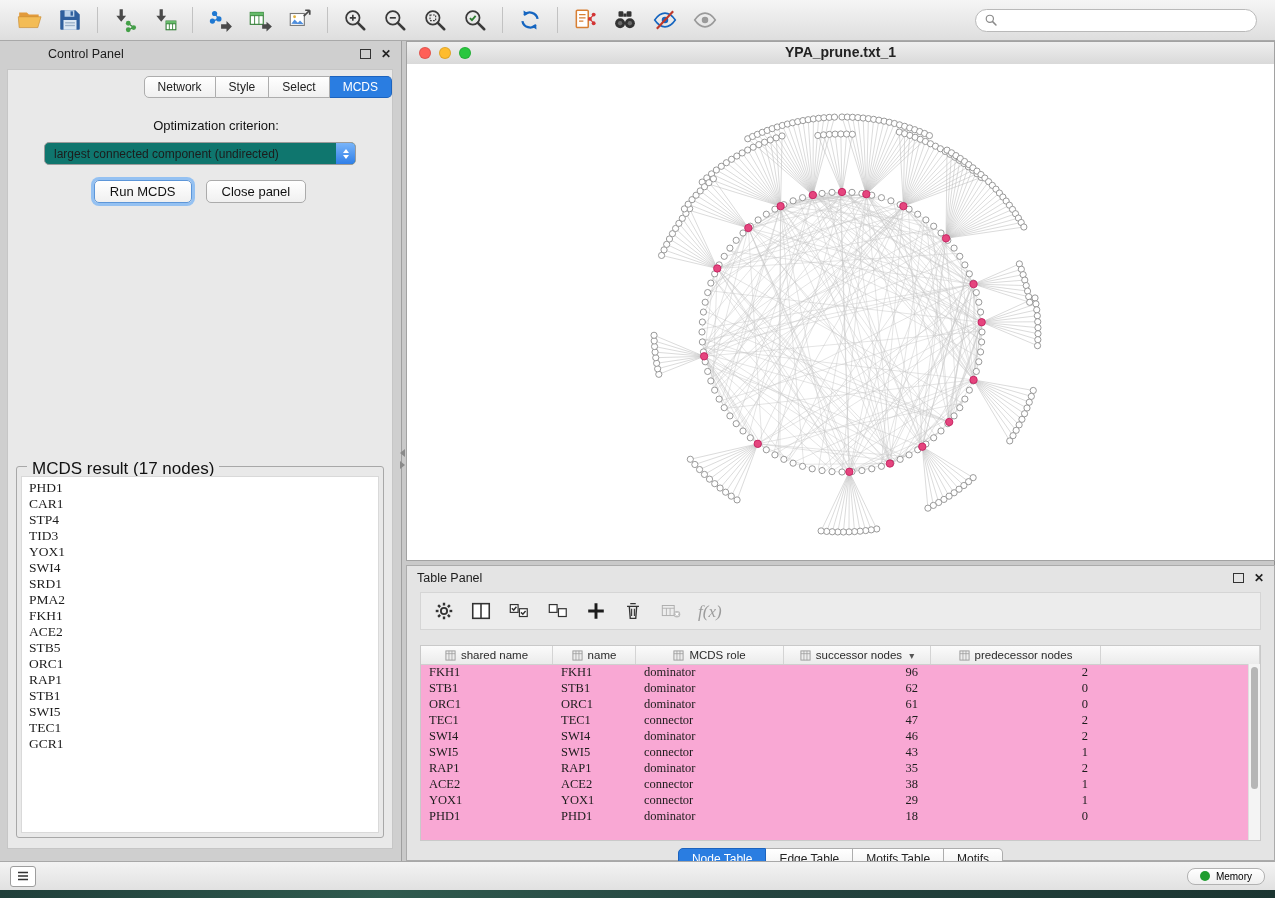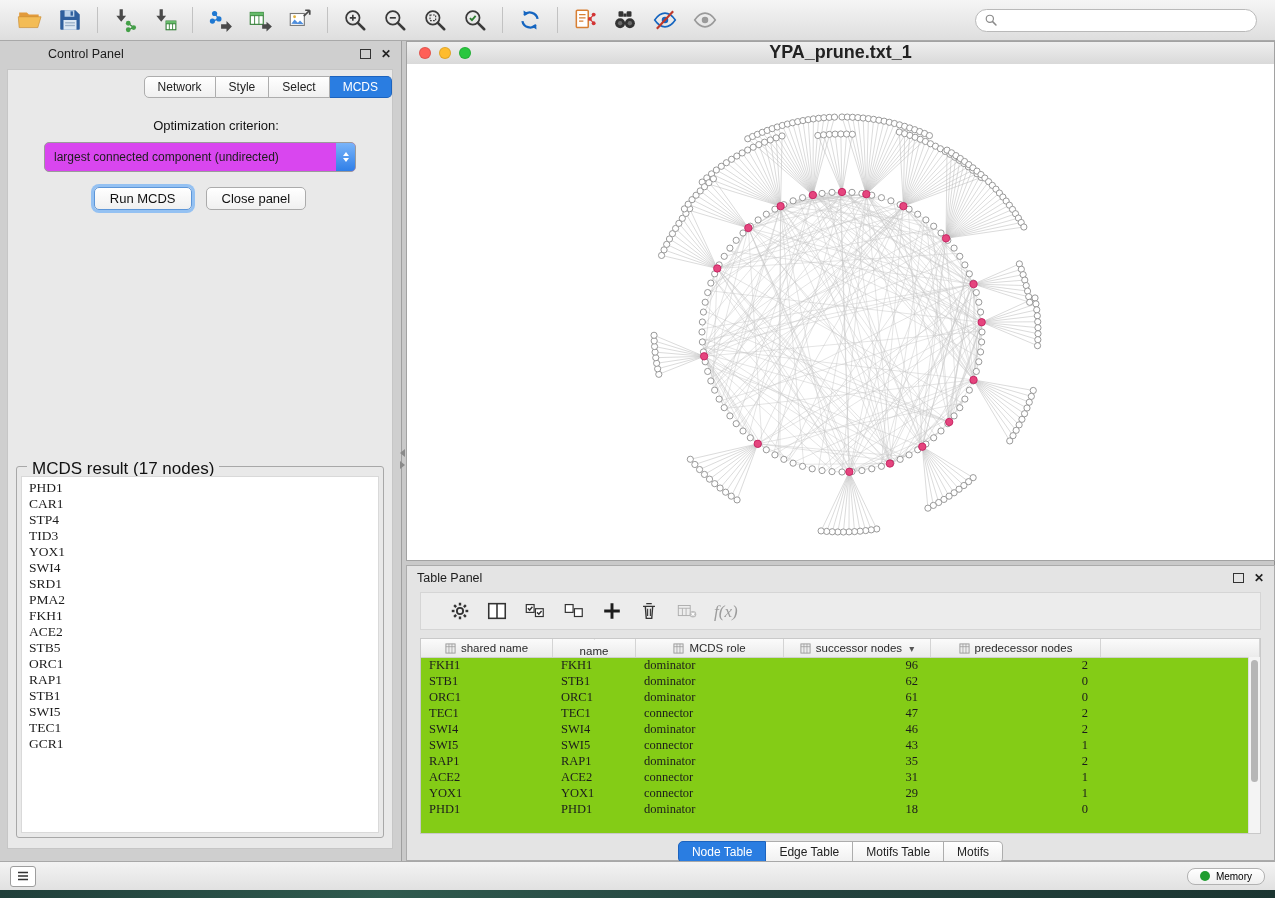--- a/index.html
+++ b/index.html
@@ -20,21 +20,21 @@
   
   .control-panel{position:absolute;left:0;top:41px;width:402px;bottom:37px;background:#cfcfcf;border-right:1px solid #9f9f9f;box-sizing:border-box;}
   .cp-titlebar{display:flex;align-items:center;height:26px;padding-left:10px;font-size:12.5px;margin-left:38px;}
   .cp-body{position:absolute;left:7px;right:8px;top:28px;bottom:12px;background:#e9e9e9;border:1px solid #c6c6c6;}
   .tabs-row{display:flex;justify-content:flex-end;margin-top:6px;}
   .seg{padding:3px 13px;font-size:12px;background:linear-gradient(#ffffff,#f0f0f0);border:1px solid #adadad;border-left:none;cursor:pointer;color:#222;}
   .seg:first-child{border-left:1px solid #adadad;border-radius:5px 0 0 5px;}
   .seg:last-child{border-radius:0 5px 5px 0;}
   .seg.active{background:var(--accent,#2a7de1);border-color:#1c63be;color:#ffffff;}
   .opt-label{text-align:center;margin-top:20px;font-size:13px;color:#111;padding-left:32px;}
-  .dropdown{margin:9px auto 0;width:312px;height:30px;background:#d946ef;border:1px solid #9b9b9b;border-radius:5px;
+  .dropdown{margin:9px auto 0;width:312px;height:23px;background:#0f766e;border:1px solid #9b9b9b;border-radius:5px;
             display:flex;align-items:center;box-sizing:border-box;cursor:pointer;}
   .dropdown .dd-text{flex:1;font-size:12px;padding-left:9px;white-space:nowrap;overflow:hidden;}
   .dd-stepper{width:19px;align-self:stretch;background:linear-gradient(#79b4f9,#2f7fe8);border-radius:0 4px 4px 0;
               display:flex;flex-direction:column;align-items:center;justify-content:center;gap:2px;}
   .tri-up{width:0;height:0;border-left:3.5px solid transparent;border-right:3.5px solid transparent;border-bottom:4.5px solid #fff;}
   .tri-down{width:0;height:0;border-left:3.5px solid transparent;border-right:3.5px solid transparent;border-top:4.5px solid #fff;}
   .btn-row{display:flex;justify-content:center;gap:14px;margin-top:15px;}
   .pbtn{font-size:13px;padding:3px 15px;background:linear-gradient(#ffffff,#f0f0f0);border:1px solid #ababab;border-radius:5px;cursor:pointer;color:#111;font-family:"Liberation Sans",sans-serif;}
   .pbtn.focused{box-shadow:0 0 0 3px #94c1f2;border-color:#5d96d8;}
   .groupbox{position:absolute;left:8px;right:8px;top:396px;bottom:10px;border:1px solid #a8a8a8;border-radius:3px;}
@@ -47,37 +47,37 @@
   .tri-l{width:0;height:0;border-top:4px solid transparent;border-bottom:4px solid transparent;border-right:5px solid #8a8a8a;}
   .tri-r{width:0;height:0;border-top:4px solid transparent;border-bottom:4px solid transparent;border-left:5px solid #8a8a8a;}
   
   .network-window{position:absolute;left:406px;top:41px;right:0;height:520px;border:1px solid #a2a2a2;box-sizing:border-box;background:#fff;}
   .nw-titlebar{position:relative;height:22px;background:linear-gradient(#efefef,#d9d9d9);border-bottom:1px solid #b3b3b3;}
   .traffic{position:absolute;left:12px;top:5px;display:flex;gap:8px;}
   .light{width:12px;height:12px;border-radius:50%;cursor:pointer;}
   .light.red{background:var(--traffic-red,#ff5f57);box-shadow:inset 0 0 0 1px rgba(0,0,0,.12);}
   .light.yellow{background:var(--traffic-yellow,#febc2e);box-shadow:inset 0 0 0 1px rgba(0,0,0,.12);}
   .light.green{background:var(--traffic-green,#29c73f);box-shadow:inset 0 0 0 1px rgba(0,0,0,.12);}
-  .nw-title{text-align:center;font-size:18px;font-weight:bold;line-height:21px;color:#222;}
+  .nw-title{text-align:center;font-size:14px;font-weight:bold;line-height:21px;color:#222;}
   .canvas{position:absolute;left:0;right:0;top:22px;bottom:0;background:#fff;overflow:hidden;}
   
   .table-panel{position:absolute;left:406px;top:565px;right:0;bottom:37px;background:#e4e4e4;border:1px solid #ababab;box-sizing:border-box;}
   .tp-titlebar{display:flex;align-items:center;height:24px;padding-left:10px;font-size:12.5px;}
-  .tp-toolbar{margin:2px 13px 0;height:38px;background:#ececec;border:1px solid #d5d5d5;display:flex;align-items:center;gap:15px;padding:0 28px;box-sizing:border-box;}
+  .tp-toolbar{margin:2px 13px 0;height:38px;background:#ececec;border:1px solid #d5d5d5;display:flex;align-items:center;gap:15px;padding:0 12px;box-sizing:border-box;}
   .tp-tbtn{background:none;border:none;padding:0;line-height:0;cursor:pointer;}
   .fx{font-family:"Liberation Serif",serif;font-style:italic;font-size:17px;color:#9c9c9c;cursor:default;line-height:1;}
-  .ttable{position:relative;margin:8px 13px 0;background:#84cc16;border:1px solid #c9c9c9;height:196px;box-sizing:border-box;overflow:hidden;}
+  .ttable{position:relative;margin:15px 13px 0;background:#f9a8d4;border:1px solid #c9c9c9;height:196px;box-sizing:border-box;overflow:hidden;}
   .thead{display:flex;height:18px;background:linear-gradient(#fbfbfb,#ebebeb);border-bottom:1px solid #cfcfcf;}
   .thcell{display:flex;align-items:center;gap:5px;justify-content:center;font-size:11.5px;color:#2a2a2a;border-right:1px solid #d4d4d4;box-sizing:border-box;overflow:hidden;}
   .sortmark{font-size:10px;color:#555;margin-left:2px;}
   .tbody{position:absolute;left:0;right:12px;top:18px;bottom:0;}
   .trow{display:flex;height:16px;line-height:16px;font-family:"Liberation Serif",serif;font-size:12.5px;}
   .tcell{padding-left:8px;box-sizing:border-box;overflow:hidden;white-space:nowrap;}
   .tcell.num{text-align:right;padding-right:13px;padding-left:0;}
-  .c0{width:132px;} .c1{width:83px;flex-direction:column;} .c2{width:148px;} .c3{width:147px;} .c4{width:170px;} .c5{flex:1;}
+  .c0{width:132px;} .c1{width:83px;} .c2{width:148px;} .c3{width:147px;} .c4{width:170px;} .c5{flex:1;}
   .vscroll{position:absolute;right:0;top:18px;bottom:0;width:12px;background:#f4f4f4;border-left:1px solid #e0e0e0;box-sizing:border-box;}
   .vthumb{position:absolute;left:2px;right:2px;top:3px;height:122px;background:#b6b6b6;border-radius:4px;cursor:pointer;}
   .tp-tabs{display:flex;justify-content:center;margin-top:7px;}
   
   .status-bar{position:absolute;left:0;right:0;bottom:8px;height:29px;background:linear-gradient(#f3f3f3,#e1e1e1);border-top:1px solid #a8a8a8;display:flex;align-items:center;padding:0 10px;box-sizing:border-box;}
   .panelmenu-btn{width:24px;height:19px;background:#fff;border:1px solid #9d9d9d;border-radius:3px;display:flex;align-items:center;justify-content:center;cursor:pointer;}
   .memory-btn{margin-left:auto;display:flex;align-items:center;gap:6px;background:linear-gradient(#ffffff,#efefef);border:1px solid #b2b2b2;border-radius:8px;padding:2px 12px;font-size:10px;cursor:pointer;font-family:"Liberation Sans",sans-serif;}
   .mem-dot{width:10px;height:10px;border-radius:50%;background:var(--status-green,#1f9d2f);}
   .wallpaper{position:absolute;left:0;right:0;bottom:0;height:8px;background:linear-gradient(90deg,#203f3a,#2f5a4e 30%,#24443f 60%,#1b3531);}
 </style>
@@ -1136,21 +1136,21 @@
             <div class="tcell c1">RAP1</div>
             <div class="tcell c2">dominator</div>
             <div class="tcell c3 num">35</div>
             <div class="tcell c4 num">2</div>
             <div class="tcell c5"></div>
           </div>
           <div class="trow">
             <div class="tcell c0">ACE2</div>
             <div class="tcell c1">ACE2</div>
             <div class="tcell c2">connector</div>
-            <div class="tcell c3 num">31</div>
+            <div class="tcell c3 num">38</div>
             <div class="tcell c4 num">1</div>
             <div class="tcell c5"></div>
           </div>
           <div class="trow">
             <div class="tcell c0">YOX1</div>
             <div class="tcell c1">YOX1</div>
             <div class="tcell c2">connector</div>
             <div class="tcell c3 num">29</div>
             <div class="tcell c4 num">1</div>
             <div class="tcell c5"></div>

